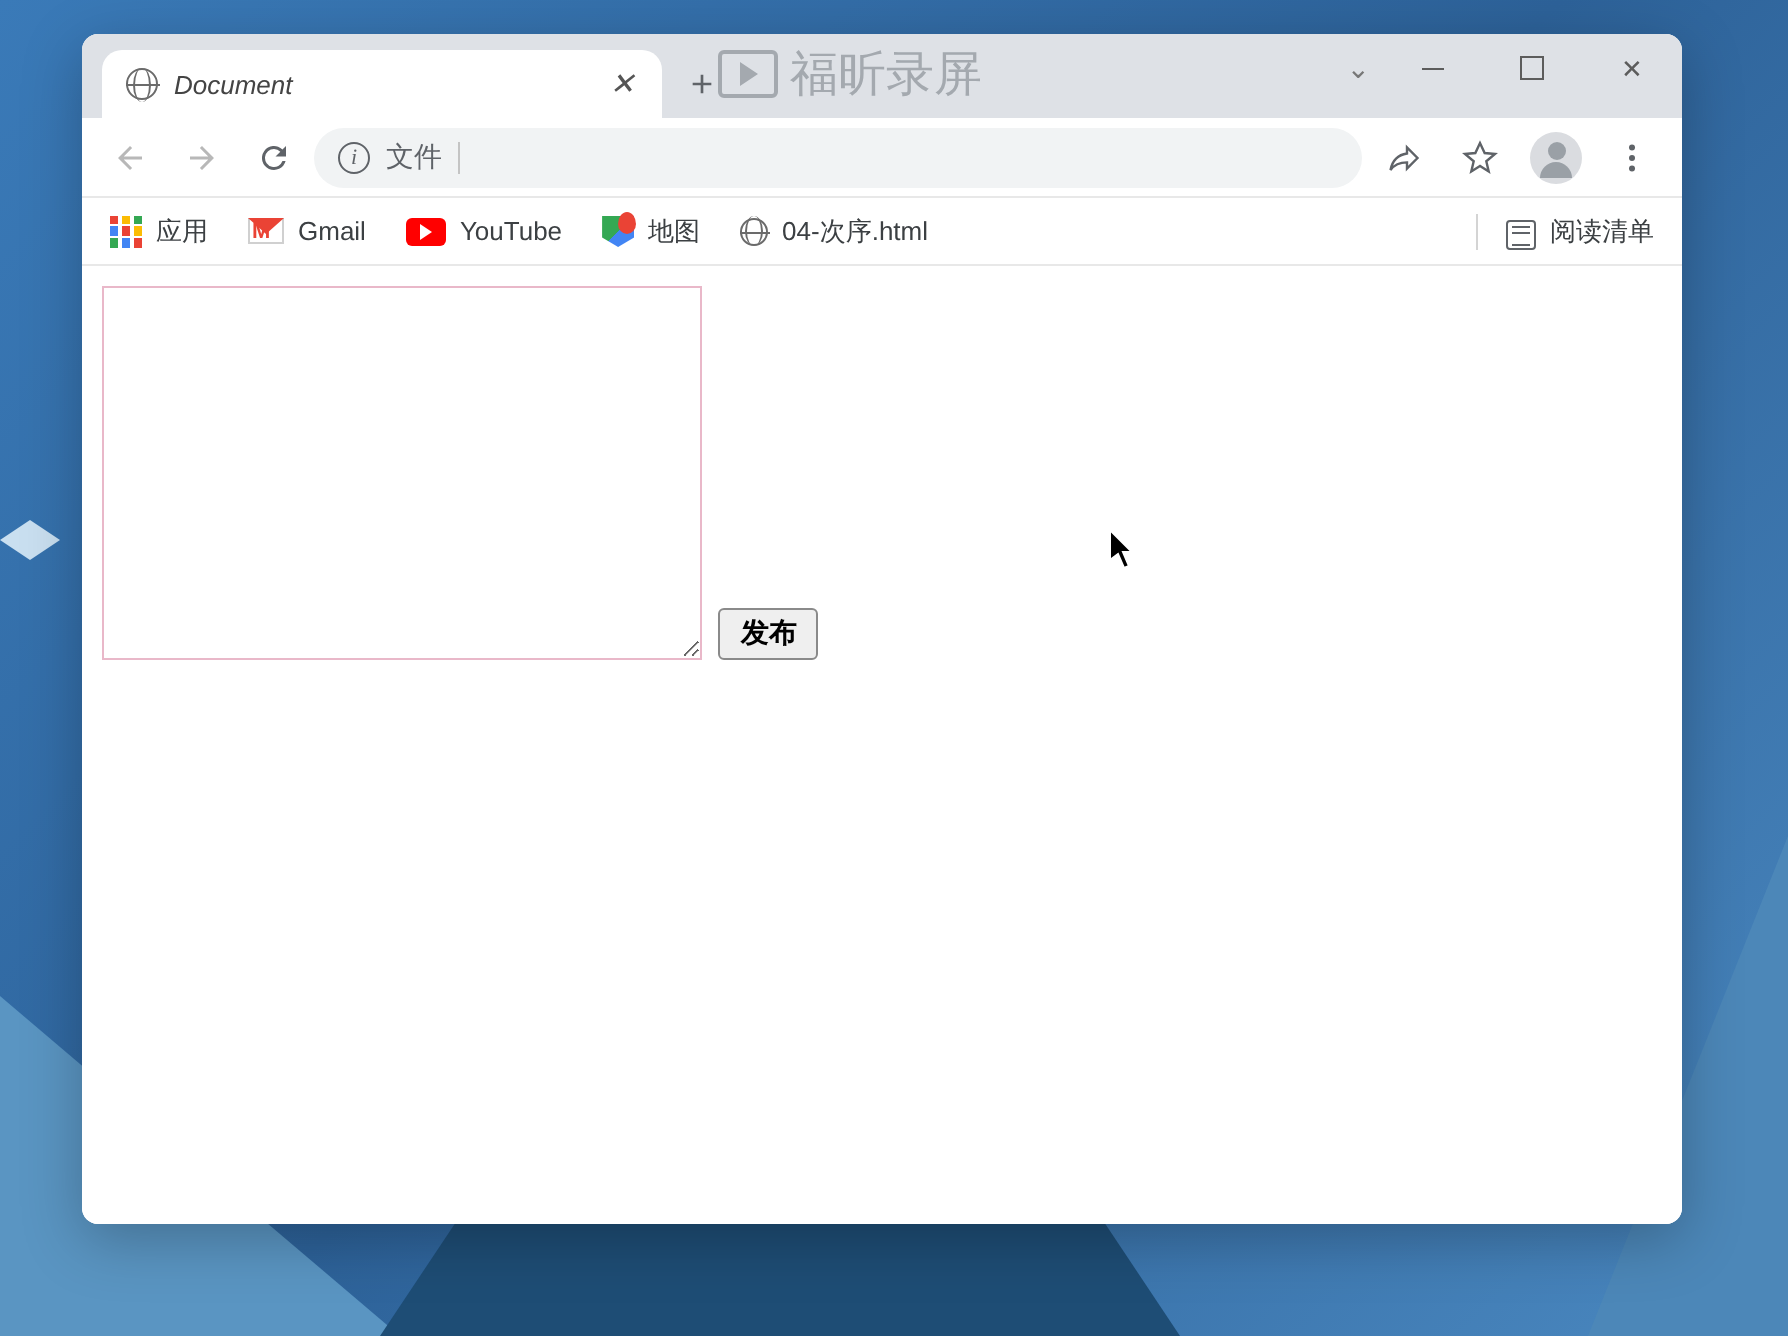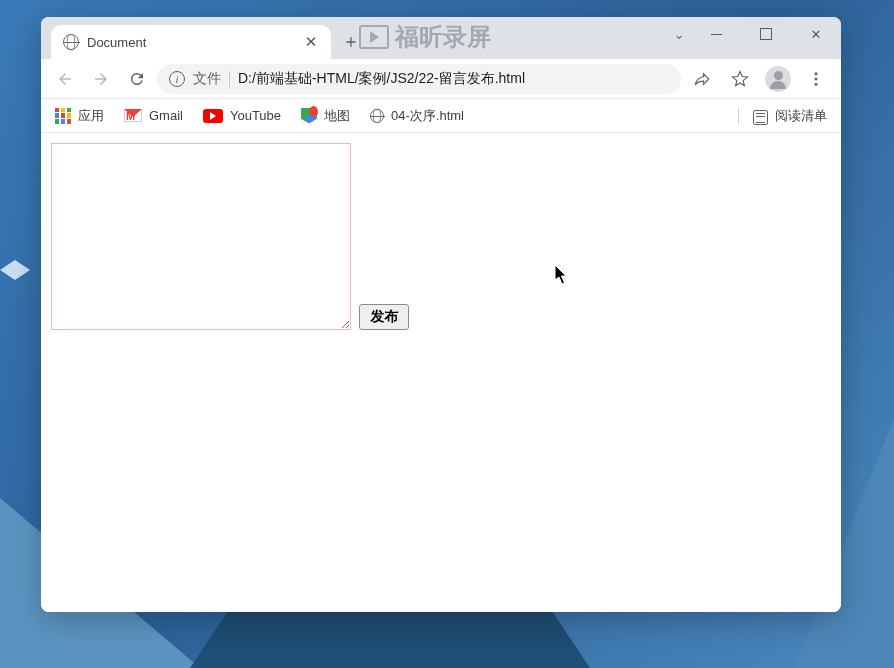--- a/index.html
+++ b/index.html
@@ -58,39 +58,40 @@
       background: #fff;
       border-top-left-radius: 10px;
       border-top-right-radius: 10px;
       display: flex;
       align-items: center;
       padding: 0 12px;
       gap: 8px;
       font-size: 13px;
       color: #444;
       position: relative;
+      font-style: italic;
     }
     .globe-icon {
       width: 16px; height: 16px; border: 1.5px solid #6b6b6b; border-radius: 50%;
       position: relative; flex-shrink: 0;
     }
     .globe-icon::before { content:""; position:absolute; left:-1.5px; right:-1.5px; top:50%; border-top:1.5px solid #6b6b6b; }
     .globe-icon::after { content:""; position:absolute; top:-1.5px; bottom:-1.5px; left:50%; width:7px; transform:translateX(-50%); border:1.5px solid #6b6b6b; border-radius:50%; border-top:none; border-bottom:none;}
     .tab-title { flex: 1; white-space: nowrap; overflow: hidden; text-overflow: ellipsis; }
     .tab-close {
       width: 16px; height: 16px; display:flex; align-items:center; justify-content:center;
       font-size: 15px; color:#555; border-radius:50%; cursor:pointer;
     }
     .new-tab-plus {
       width: 28px; height: 28px; display:flex; align-items:center; justify-content:center;
       color:#5f6368; font-size:18px; margin-left:6px; margin-bottom:3px; border-radius:50%;
     }
     .recorder-overlay {
       position: absolute; left: 318px; top: 4px; display:flex; align-items:center; gap:6px;
-      color:#9aa0a6; font-size:24px; font-weight:700; opacity:0.85;
+      color:#9aa0a6; font-size:24px; font-weight:400; opacity:0.85;
       pointer-events:none;
     }
     .recorder-icon {
       width:30px; height:24px; border:2px solid #9aa0a6; border-radius:3px;
       display:flex; align-items:center; justify-content:center;
     }
     .recorder-icon::before { content:""; width:0; height:0; border-left:9px solid #9aa0a6; border-top:6px solid transparent; border-bottom:6px solid transparent; }
     .window-controls {
       position:absolute; right:0; top:0; height:34px; display:flex;
     }
@@ -236,21 +237,20 @@
     </div>
     <div class="nav-btn">
       <svg viewBox="0 0 24 24">
           <path fill="currentColor" d="M17.65 6.35A8 8 0 1 0 19.73 14h-2.08A6 6 0 1 1 12 6a5.9 5.9 0 0 1 4.22 1.78L13 11h7V4l-2.35 2.35z"></path>
         </svg>
     </div>
     <div class="omnibox">
       <span class="info-icon">i</span>
       <span class="omnibox-label">文件</span>
       <span class="omnibox-divider"></span>
-      <span class="omnibox-url">D:/前端基础-HTML/案例/JS2/22-留言发布.html</span>
     </div>
     <div class="toolbar-icon share-icon">
       <svg viewBox="0 0 24 24">
           <path fill="currentColor" d="M14 9V5l7 7-7 7v-4.1c-5 0-8.5 1.6-11 5.1 1-5 4-10 11-11z" fill-opacity="0" stroke="currentColor" stroke-width="1.6"></path>
         </svg>
     </div>
     <div class="toolbar-icon star-icon">
       <svg viewBox="0 0 24 24">
           <path fill="none" stroke="currentColor" stroke-width="1.6" d="M12 17.3 6.2 21l1.6-6.8L2 9.3l6.9-.6L12 2l3.1 6.7 6.9.6-5.8 4.9L17.8 21z"></path>
         </svg>

